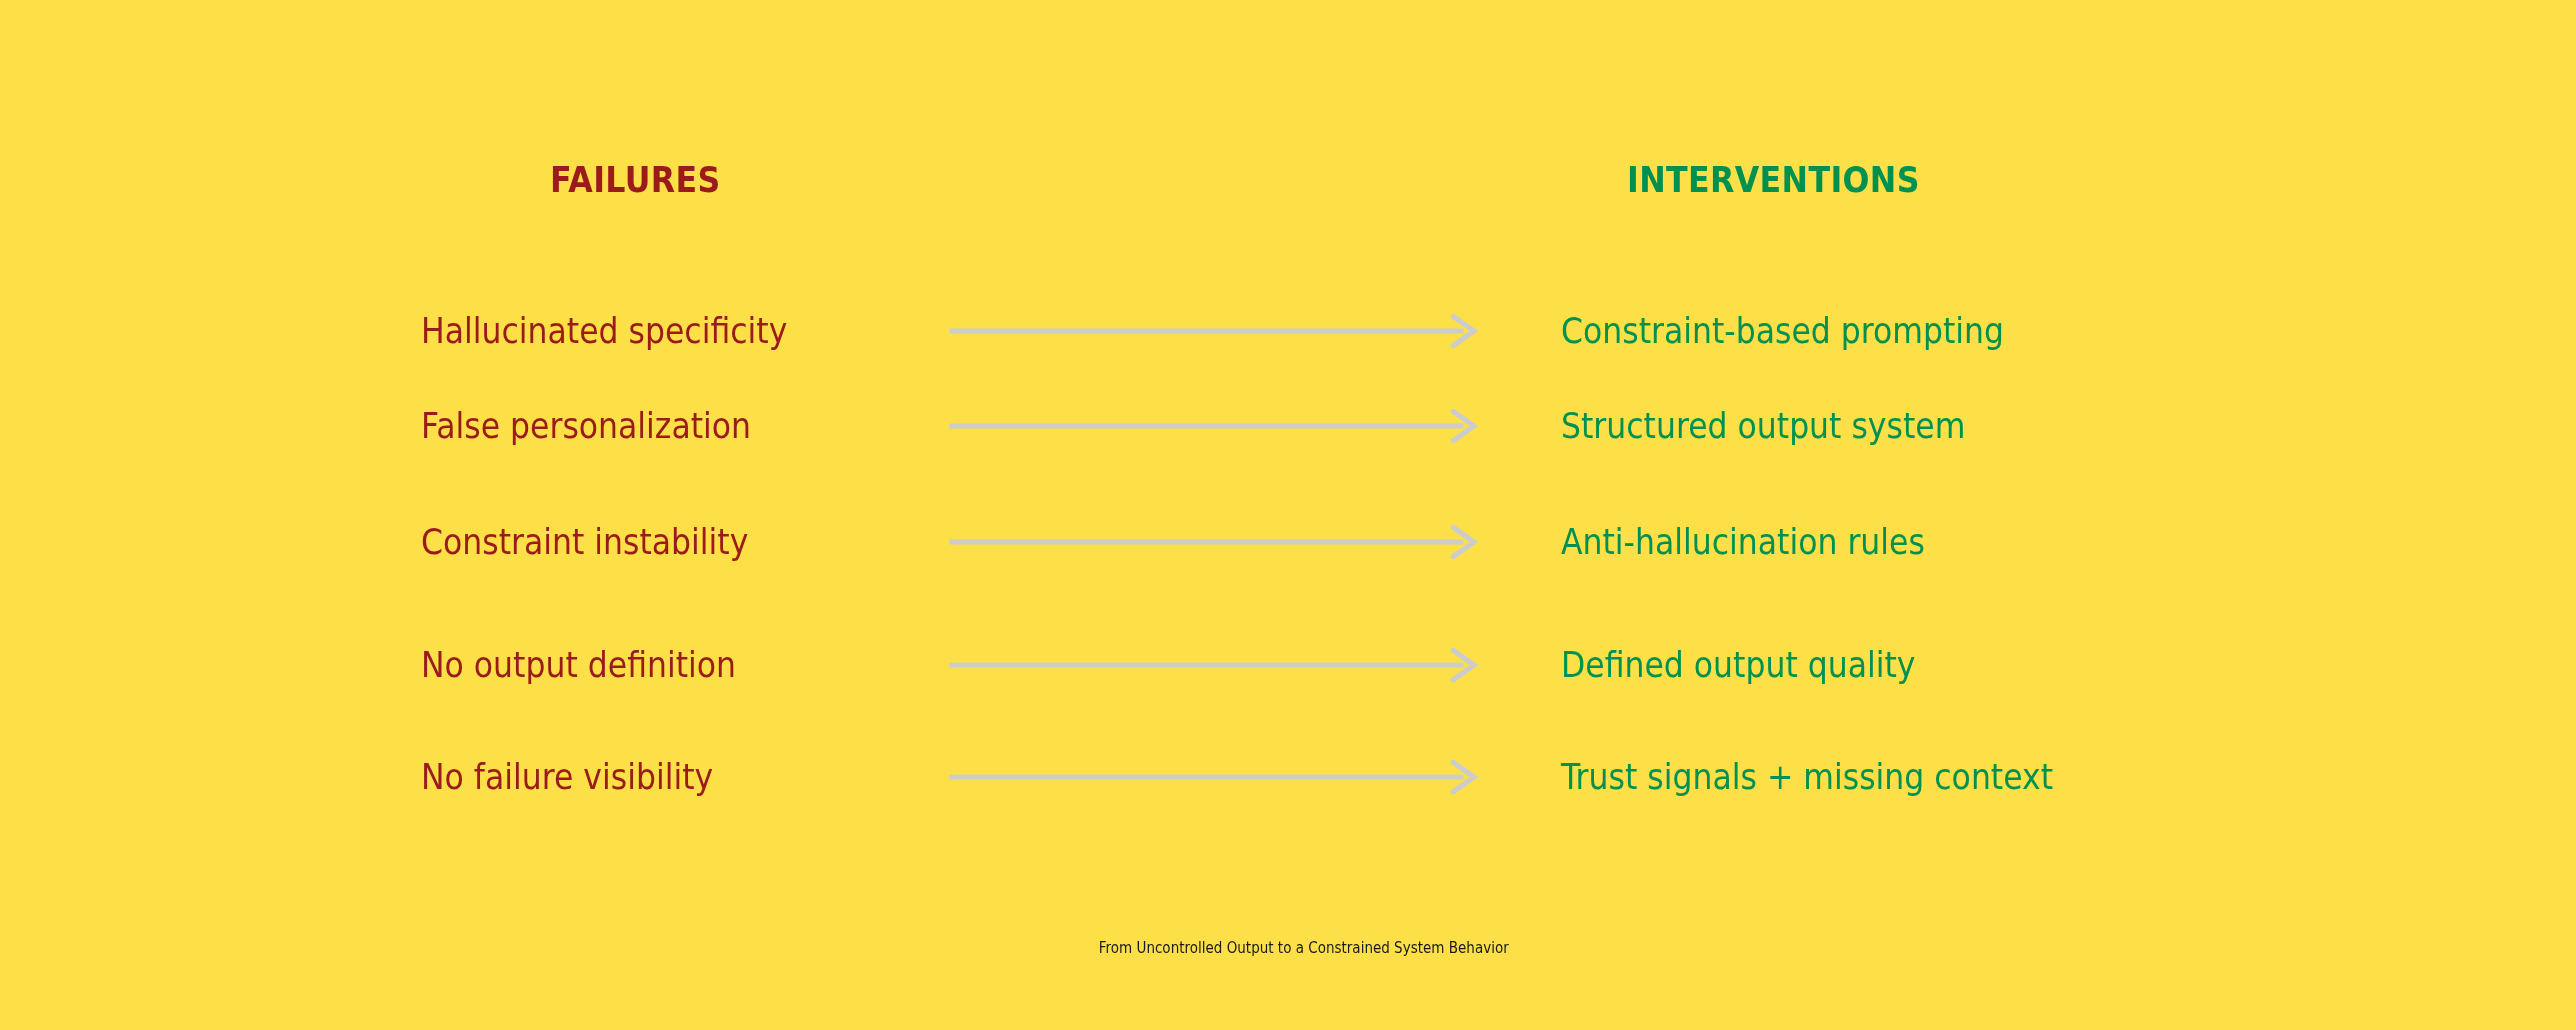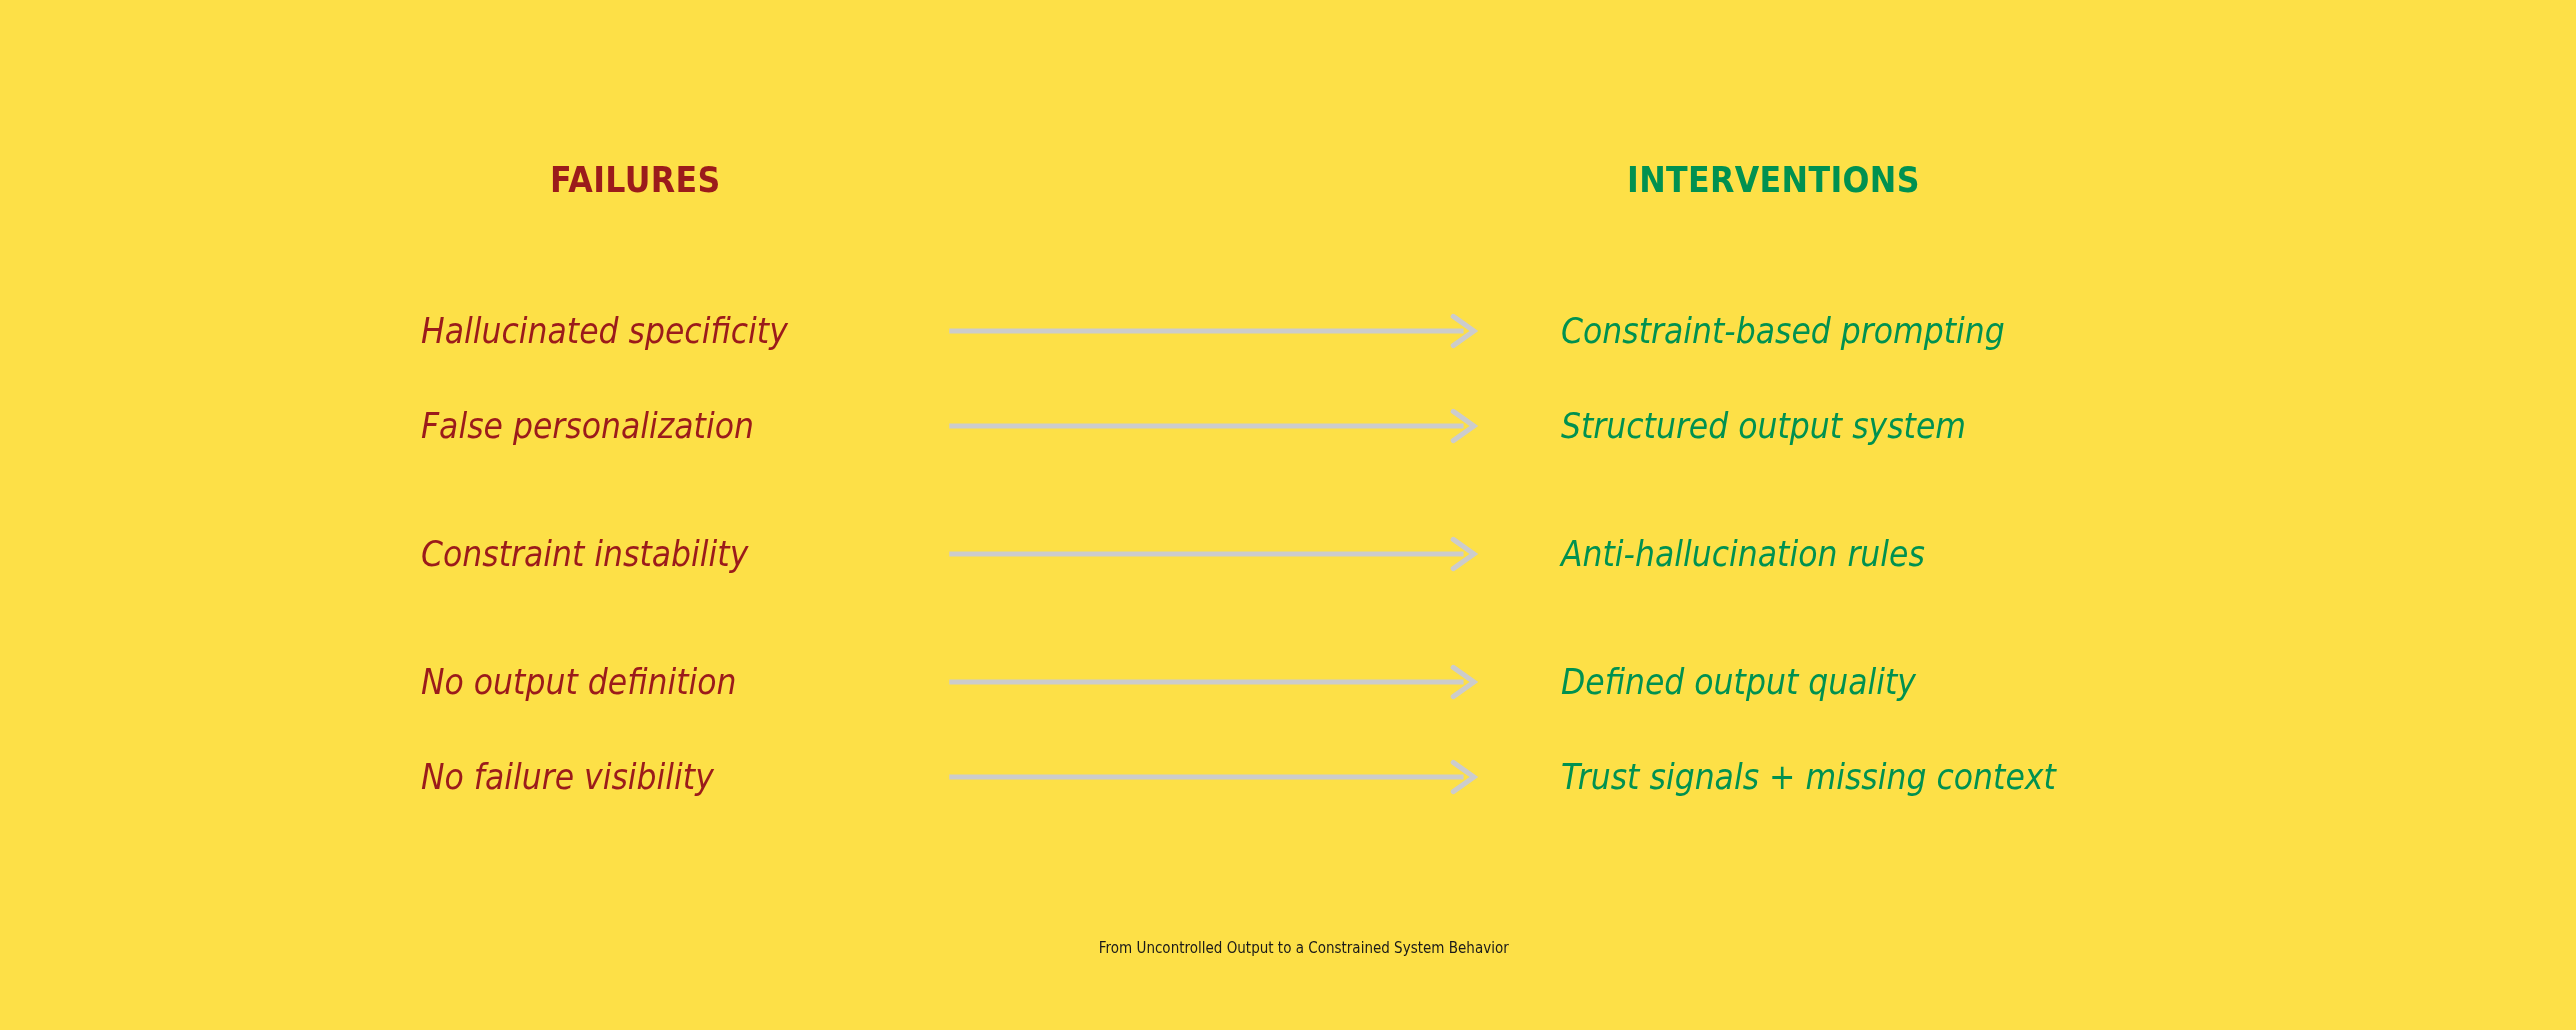--- a/index.html
+++ b/index.html
@@ -51,21 +51,20 @@
     position: absolute;
     left: 0;
     top: 0;
     width: 2576px;
   }
   .row {
     position: absolute;
     left: 0;
     width: 2056px;
     height: 60px;
-    font-style: italic;
   }
 
   .failure-label,
   .intervention-label {
     position: absolute;
     top: 0;
     height: 60px;
     line-height: 60px;
     font-size: 35px;
     font-weight: 400;
@@ -140,32 +139,32 @@
       <div class="failure-label">False personalization</div>
       <div class="arrow">
         <svg width="532" height="36" viewBox="0 0 620 42" aria-hidden="true">
           <path d="M0 21 H600" stroke="#CCCCCC" stroke-width="6" fill="none" stroke-linecap="butt"></path>
           <path d="M588 4 L612 21 L588 38" stroke="#CCCCCC" stroke-width="6" fill="none" stroke-linecap="round" stroke-linejoin="miter"></path>
         </svg>
       </div>
       <div class="intervention-label">Structured output system</div>
     </div>
 
-    <div class="row" style="top:524px">
+    <div class="row" style="top:512px">
       <div class="failure-label">Constraint instability</div>
       <div class="arrow">
         <svg width="532" height="36" viewBox="0 0 620 42" aria-hidden="true">
           <path d="M0 21 H600" stroke="#CCCCCC" stroke-width="6" fill="none" stroke-linecap="butt"></path>
           <path d="M588 4 L612 21 L588 38" stroke="#CCCCCC" stroke-width="6" fill="none" stroke-linecap="round" stroke-linejoin="miter"></path>
         </svg>
       </div>
       <div class="intervention-label">Anti-hallucination rules</div>
     </div>
 
-    <div class="row" style="top:652px">
+    <div class="row" style="top:635px">
       <div class="failure-label">No output definition</div>
       <div class="arrow">
         <svg width="532" height="36" viewBox="0 0 620 42" aria-hidden="true">
           <path d="M0 21 H600" stroke="#CCCCCC" stroke-width="6" fill="none" stroke-linecap="butt"></path>
           <path d="M588 4 L612 21 L588 38" stroke="#CCCCCC" stroke-width="6" fill="none" stroke-linecap="round" stroke-linejoin="miter"></path>
         </svg>
       </div>
       <div class="intervention-label">Defined output quality</div>
     </div>
 

